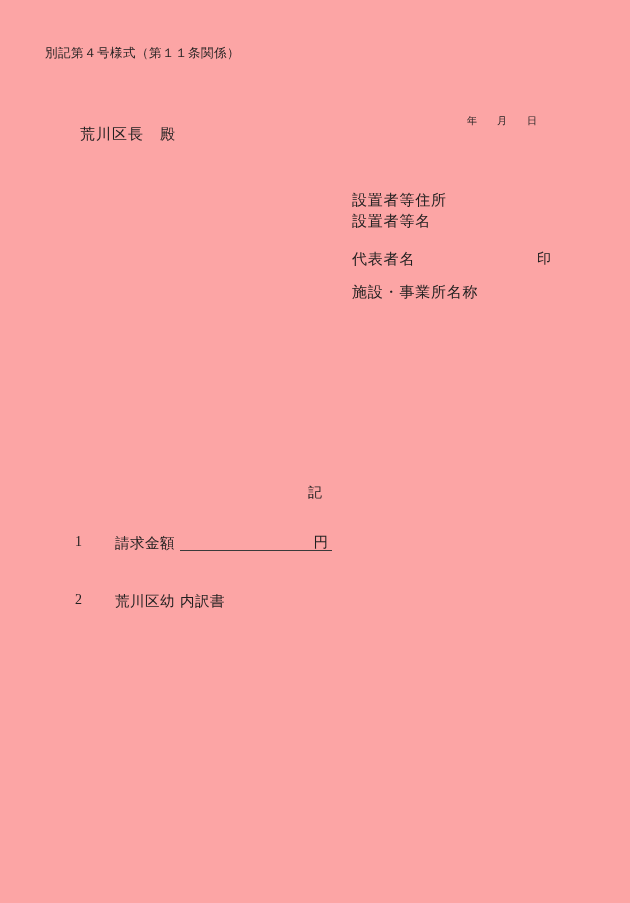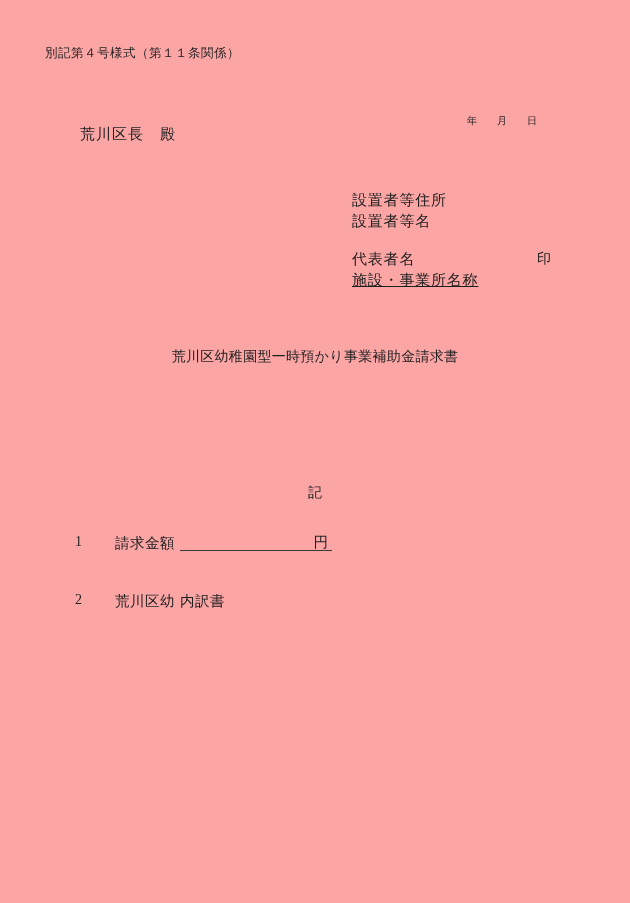--- a/index.html
+++ b/index.html
@@ -34,21 +34,21 @@
       letter-spacing: 1px;
     }
     .applicant-label {
       left: 352px;
       font-size: 15px;
       letter-spacing: 0.8px;
     }
     .field-address { top: 191px; }
     .field-name    { top: 212px; }
     .field-rep     { top: 250px; }
-    .field-fac     { top: 271px; text-decoration: underline; }
+    .field-fac     { top: 283px; }
     .seal {
       left: 537px; top: 250px;
       font-size: 14px;
     }
     .doc-title {
       left: 0; top: 348px;
       width: 100%;
       text-align: center;
       font-size: 14px;
       letter-spacing: 0.3px;
@@ -110,21 +110,20 @@
   <div class="abs applicant-label field-address">設置者等住所</div>
 
   <div class="abs applicant-label field-name">設置者等名</div>
 
   <div class="abs applicant-label field-rep">代表者名</div>
 
   <div class="abs seal">印</div>
 
   <div class="abs applicant-label field-fac">施設・事業所名称</div>
 
-  <div class="abs doc-title">荒川区幼稚園型一時預かり事業補助金請求書</div>
 
 
 
   <div class="abs list-marker">記</div>
 
   <div class="abs item-number row1">1</div>
 
   <div class="abs item-label row1">請求金額</div>
 
   <div class="abs amount-blank"><span>円</span></div>

